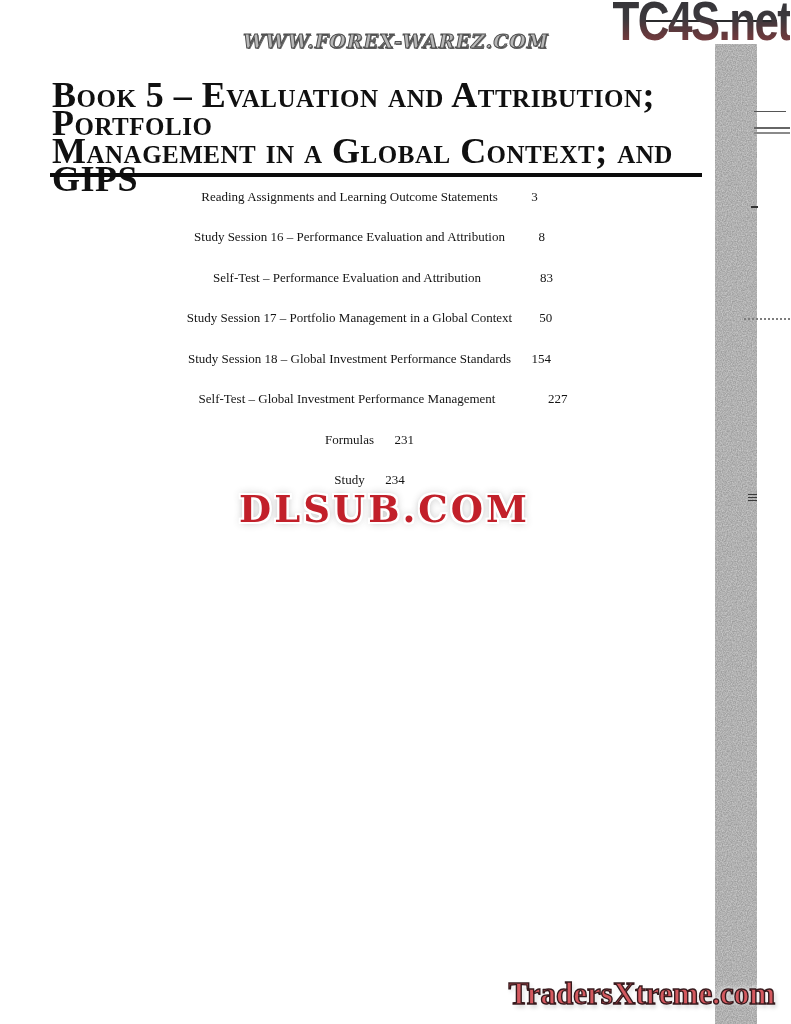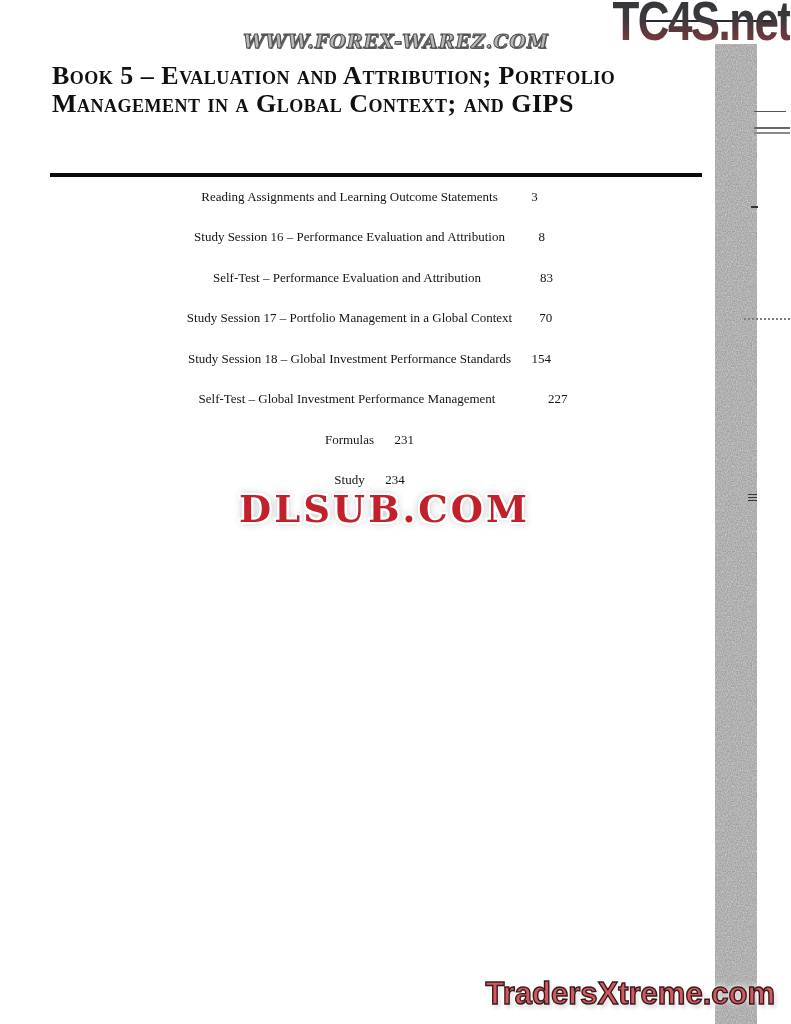--- a/index.html
+++ b/index.html
@@ -36,22 +36,22 @@
     position:absolute;top:-6px;right:1px;z-index:3;
     font-family:"Liberation Sans", sans-serif;
     font-size:55px;font-weight:800;letter-spacing:-2px;line-height:1;
     transform:scaleX(.8);transform-origin:top right;
     background:linear-gradient(180deg,var(--tc4s-top,#343438) 0%,#3c393d 45%,#6b393c 78%,var(--tc4s-bottom,#84464a) 100%);
     -webkit-background-clip:text;background-clip:text;color:transparent;
     white-space:nowrap;
   }
   
   .doc-title{
-    position:absolute;left:52px;top:62px;width:680px;z-index:3;
-    font-variant:small-caps;font-weight:700;font-size:26px;line-height:28px;
+    position:absolute;left:52px;top:81px;width:680px;z-index:3;
+    font-variant:small-caps;font-weight:700;font-size:36px;line-height:28px;
     letter-spacing:.5px;color:#101010;
   }
   .title-rule{
     position:absolute;left:50px;top:173px;width:652px;height:4px;
     background:#0b0b0b;z-index:3;
   }
   
   .toc{position:absolute;left:76px;top:186px;width:587px;z-index:3;}
   .toc-row{
     display:flex;justify-content:center;align-items:flex-start;
@@ -68,21 +68,21 @@
     color:var(--dlsub-red,#c2202a);
     text-shadow:
       -2px 0 0 #fff, 2px 0 0 #fff, 0 -2px 0 #fff, 0 2px 0 #fff,
       -2px -2px 0 #fff, 2px 2px 0 #fff, -2px 2px 0 #fff, 2px -2px 0 #fff,
       0 0 9px rgba(150,150,150,.9);
     white-space:nowrap;
   }
   
   .wm-tx{
     position:absolute;top:978px;right:16px;z-index:4;
-    font-family:Liberation Sans, sans-serif;
+    font-family:Liberation Serif, serif;
     font-size:31px;font-weight:bold;letter-spacing:0;line-height:1;
     color:var(--tx-red,#d4595f);
     -webkit-text-stroke:1.4px #35191c;
     text-shadow:0 0 5px #fff, 0 0 9px #fff, 2px 3px 4px rgba(0,0,0,.25);
     white-space:nowrap;
     text-align:center;
   }
 </style>
 </head>
 <body>
@@ -123,21 +123,21 @@
   <div class="toc-row">
     <span class="toc-label">Study Session 16 – Performance Evaluation and Attribution</span>
     <span class="toc-page">8</span>
   </div>
   <div class="toc-row indent">
     <span class="toc-label">Self-Test – Performance Evaluation and Attribution</span>
     <span class="toc-page">83</span>
   </div>
   <div class="toc-row">
     <span class="toc-label">Study Session 17 – Portfolio Management in a Global Context</span>
-    <span class="toc-page">70</span>
+    <span class="toc-page">50</span>
   </div>
   <div class="toc-row">
     <span class="toc-label">Study Session 18 – Global Investment Performance Standards</span>
     <span class="toc-page">154</span>
   </div>
   <div class="toc-row indent">
     <span class="toc-label">Self-Test – Global Investment Performance Management</span>
     <span class="toc-page">227</span>
   </div>
   <div class="toc-row">

